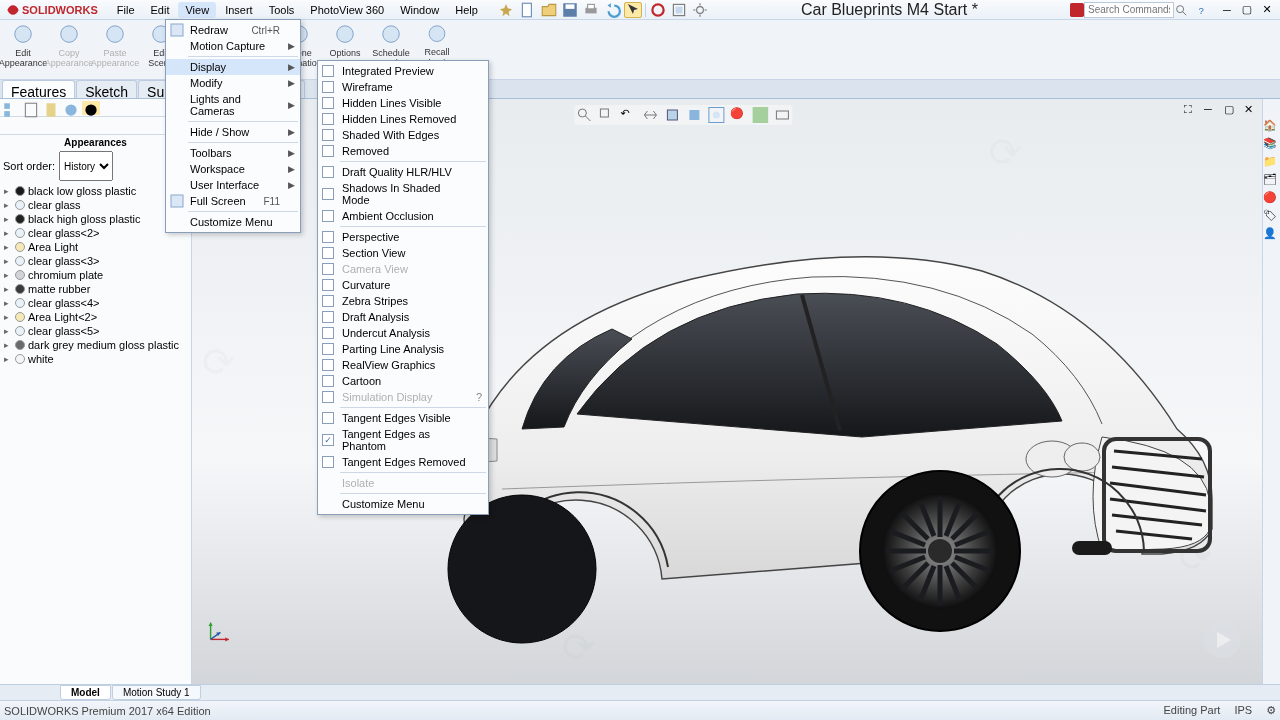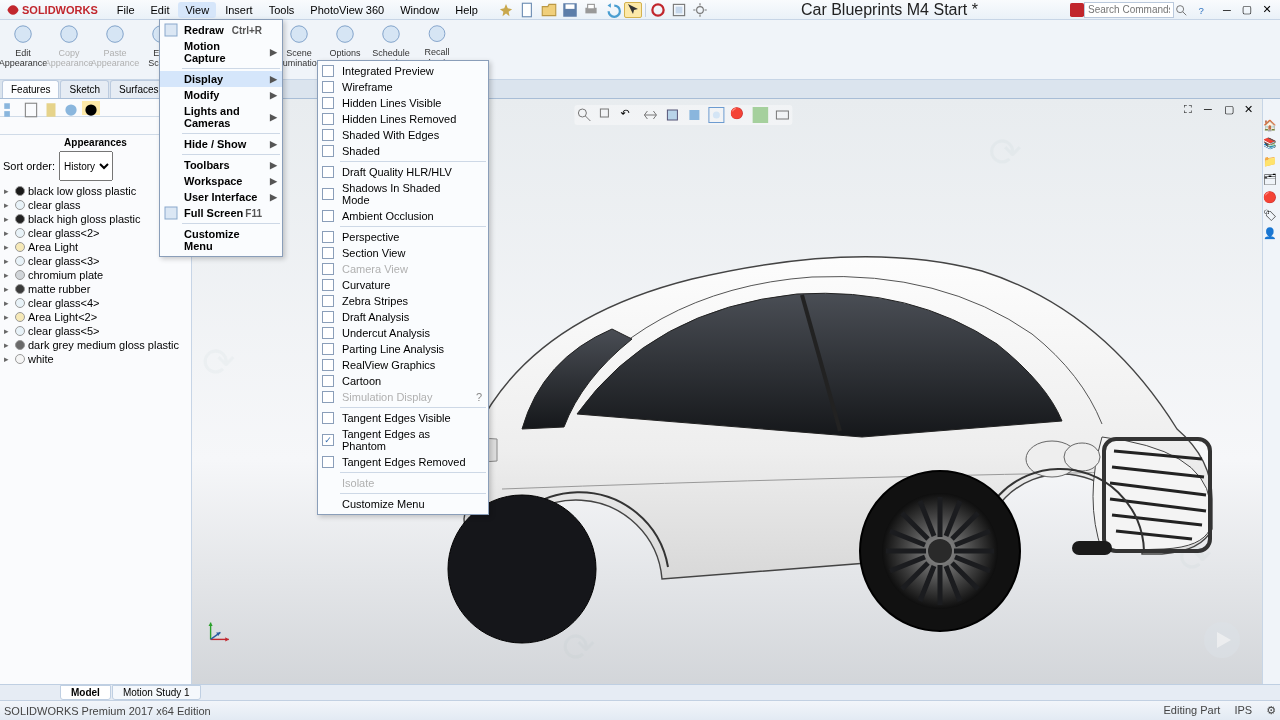--- a/index.html
+++ b/index.html
@@ -25,21 +25,21 @@
 
 
 .ribbon { height:60px; background:#f0f4f9; display:flex; border-bottom:1px solid #c7d5e6; padding-top:2px; position:relative; }
 .rbtn { width:46px; display:flex; flex-direction:column; align-items:center; justify-content:flex-start; padding:2px; gap:2px; }
 .rbtn .ic { width:24px; height:22px; }
 .rbtn .lbl { font-size:9px; color:#333; text-align:center; line-height:10px; }
 .rbtn.dis .lbl { color:#b0b0b0; }
 
 
 .tabs { height:19px; background:#dbe4ee; display:flex; border-bottom:1px solid #a8bdd6; padding-left:2px; }
-.tab { padding:3px 8px 2px; background:#e6ecf4; border:1px solid #bccbdf; border-bottom:none; border-radius:3px 3px 0 0; margin-right:1px; font-size:10px; }
+.tab { padding:3px 8px 2px; background:#e6ecf4; border:1px solid #bccbdf; border-bottom:none; border-radius:3px 3px 0 0; margin-right:1px; font-size:14px; }
 .tab.act { background:#fcfdff; }
 
 
 .main { position:absolute; top:99px; left:0; right:0; bottom:20px; display:flex; }
 
 .leftpane { width:192px; background:#fafbfd; border-right:1px solid #c7d5e6; display:flex; flex-direction:column; }
 .lp-tools { height:18px; display:flex; gap:2px; padding:2px; border-bottom:1px solid #d0dbe8; }
 .lp-tools span { width:18px; height:14px; }
 .lp-row2 { height:18px; display:flex; padding:2px; gap:2px; border-bottom:1px solid #d0dbe8; }
 .lp-hdr { text-align:center; font-weight:bold; padding:2px; font-size:10px; }
@@ -67,21 +67,21 @@
 .dd { position:absolute; background:#fafcfe; border:1px solid #8a9eb9; box-shadow:2px 2px 5px rgba(0,0,0,.2); padding:2px 0; z-index:100; }
 .dd .di { display:flex; align-items:center; padding:2px 20px 2px 24px; font-size:10px; position:relative; cursor:default; min-height:15px; }
 .dd .di.hl { background:#d5e6fb; }
 .dd .di.dis { color:#b0b0b0; }
 .dd .di .arr { position:absolute; right:5px; color:#555; font-size:9px; }
 .dd .di .sc { position:absolute; right:20px; font-size:10px; color:#555; }
 .dd .di .chk { position:absolute; left:4px; width:12px; height:12px; border:1px solid #8a9eb9; background:#fff; font-size:9px; text-align:center; line-height:10px; color:#3a70b0; }
 .dd .di .ico { position:absolute; left:4px; width:14px; height:14px; }
 .dd .sepr { height:1px; background:#cdd8e6; margin:2px 2px 2px 22px; }
 
-.dd1 { top:19px; left:159px; width:124px;font-weight:bold; }
+.dd1 { top:19px; left:165px; width:136px; }
 .dd2 { top:60px; left:317px; width:172px; }
 
 
 .btabs { position:absolute; bottom:20px; left:0; right:0; height:16px; background:#e6ecf4; border-top:1px solid #bfcfe2; display:flex; padding-left:60px; }
 .btab { padding:1px 10px; font-size:10px; background:#f5f8fc; border:1px solid #bfcfe2; border-radius:0 0 3px 3px; margin-right:1px; }
 .btab.act { background:#fff; font-weight:bold; }
 
 .status { position:absolute; bottom:0; left:0; right:0; height:20px; background:linear-gradient(#f2f5fa,#e2eaf3); border-top:1px solid #c2d0e2; display:flex; align-items:center; font-size:10px; color:#444; padding:0 4px; gap:4px; }
 .status .s-right { margin-left:auto; display:flex; gap:14px; }
 
@@ -590,21 +590,21 @@
     <div class="di">
       <span class="chk"></span>
       <span>Hidden Lines Removed</span>
     </div>
     <div class="di">
       <span class="chk"></span>
       <span>Shaded With Edges</span>
     </div>
     <div class="di">
       <span class="chk"></span>
-      <span>Shaded</span>
+      <span>Removed</span>
     </div>
     <div class="sepr"></div>
     <div class="di">
       <span class="chk"></span>
       <span>Draft Quality HLR/HLV</span>
     </div>
     <div class="di">
       <span class="chk"></span>
       <span>Shadows In Shaded Mode</span>
     </div>

